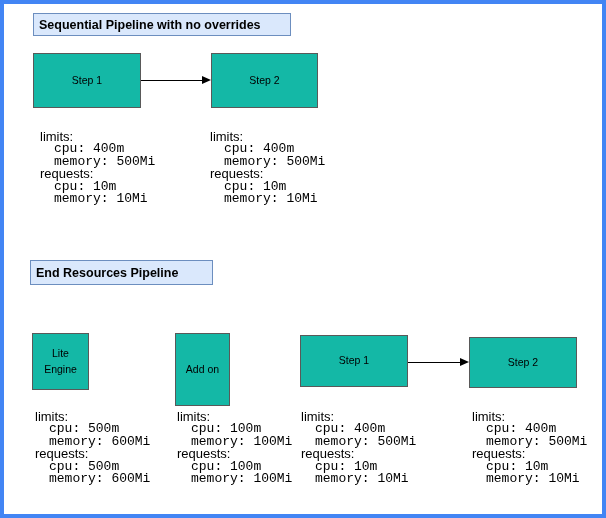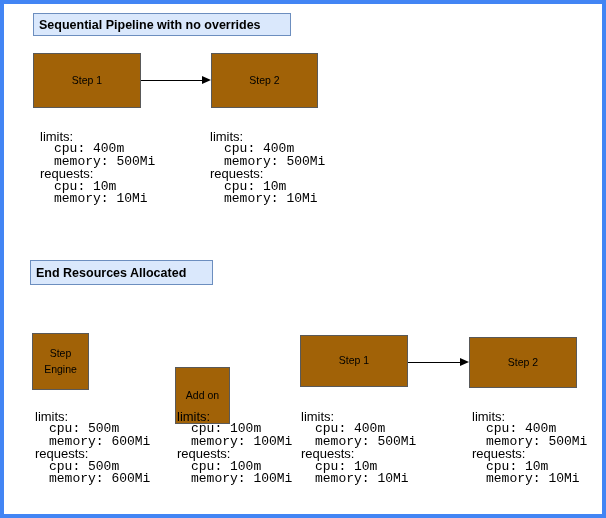--- a/index.html
+++ b/index.html
@@ -24,21 +24,21 @@
     font-weight: bold;
     display: flex;
     align-items: center;
     padding-left: 5px;
     white-space: nowrap;
     text-align: right;
   }
 
   .node {
     position: absolute;
-    background: #a16207;
+    background: #14b8a6;
     border: 1.5px solid var(--node-stroke, #595959);
     display: flex;
     align-items: center;
     justify-content: center;
     text-align: center;
     font-size: 10.5px;
     line-height: 1.5;
   }
 
   .arrow {
@@ -90,25 +90,25 @@
 
   <div class="res" style="left:206px; top:127px;">
     <div>limits:</div>
     <div class="ind">cpu: 400m</div>
     <div class="ind">memory: 500Mi</div>
     <div>requests:</div>
     <div class="ind">cpu: 10m</div>
     <div class="ind">memory: 10Mi</div>
   </div>
 
-  <div class="title-box" style="left:26px; top:256px; width:183px; height:25px;">End Resources Allocated</div>
+  <div class="title-box" style="left:26px; top:256px; width:183px; height:25px;">End Resources Pipeline</div>
 
-  <div class="node" style="left:28px; top:329px; width:57px; height:57px; padding:0 8px;">Step Engine</div>
+  <div class="node" style="left:28px; top:329px; width:57px; height:57px; padding:0 8px;">Lite Engine</div>
 
-  <div class="node" style="left:171px; top:329px; width:55px; height:57px;margin-top:34px;">Add on</div>
+  <div class="node" style="left:171px; top:329px; width:55px; height:73px;">Add on</div>
 
   <div class="node" style="left:296px; top:331px; width:108px; height:52px;">Step 1</div>
 
   <div class="arrow" style="left:404px; top:358px; width:52px;">
     <span class="head"></span>
   </div>
 
   <div class="node" style="left:465px; top:333px; width:108px; height:51px;">Step 2</div>
 
   <div class="res" style="left:31px; top:407px;">

